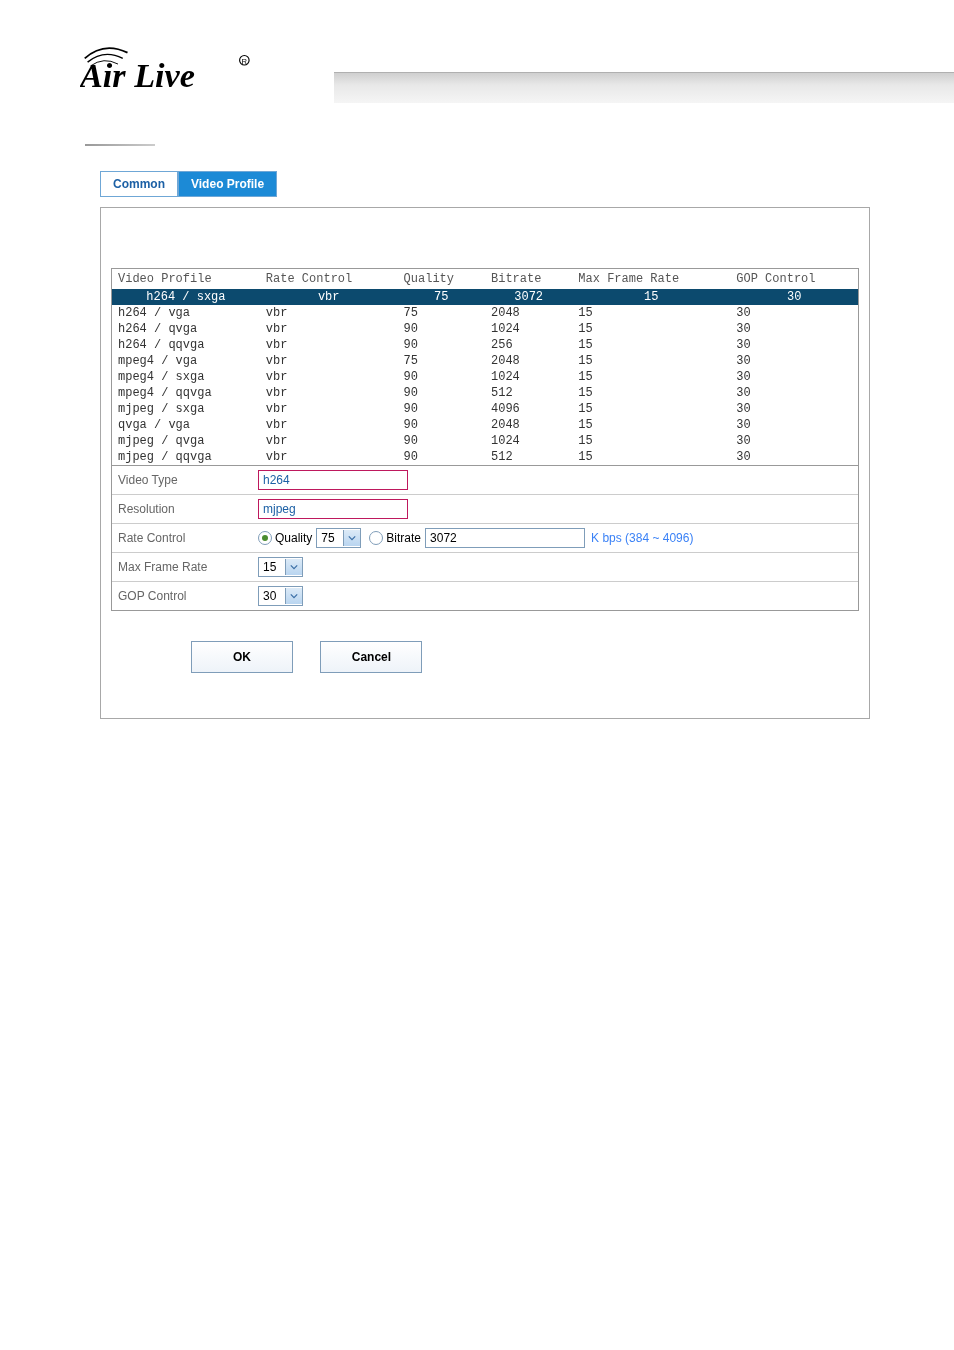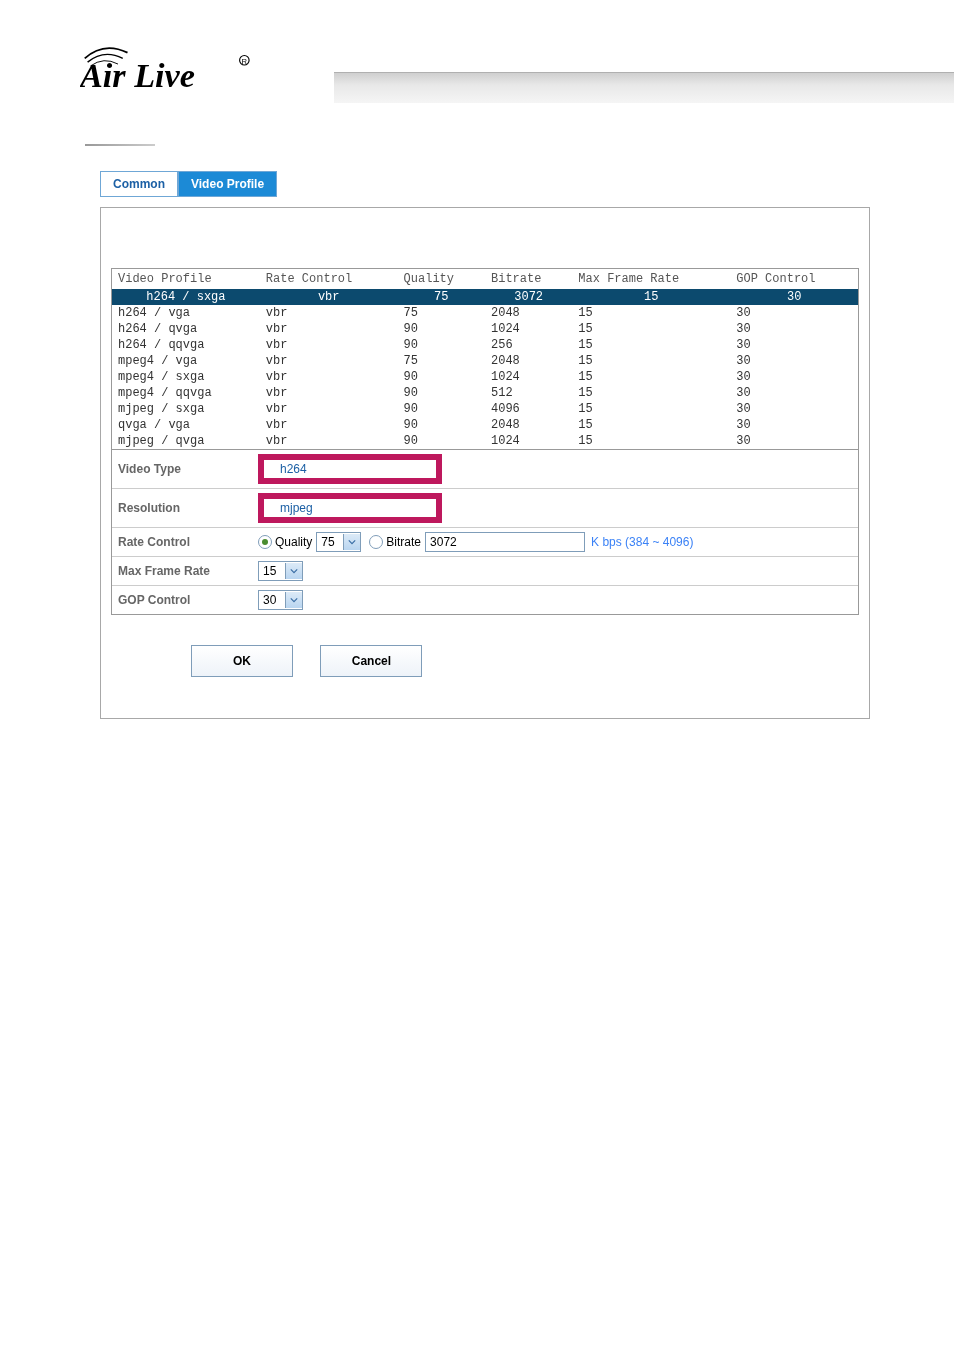--- a/index.html
+++ b/index.html
@@ -94,25 +94,25 @@
     display: flex;
     align-items: center;
     border-top: 1px solid #ccc;
     padding: 4px 6px;
     min-height: 20px;
   }
   .form-row:first-child { border-top: 1px solid #999; }
   .form-label {
     width: 140px;
     color: #666;
-    font-weight: bold;
+    font-weight: normal;
   }
   .val-box {
-    border: 6px solid #be185d;
-    padding: 1px 16px;
+    border: 1px solid #be185d;
+    padding: 1px 4px;
     font-size: 12px;
     color: #1c60a5;
     background: #fff;
     min-width: 140px;
     display: inline-block;
     height: 16px;
     line-height: 16px;
   }
   .sel-box {
     border: 1px solid #7f9db9;
@@ -297,20 +297,28 @@
               <td>30</td>
             </tr>
             <tr>
               <td>mjpeg / qvga</td>
               <td>vbr</td>
               <td>90</td>
               <td>1024</td>
               <td>15</td>
               <td>30</td>
             </tr>
+            <tr>
+              <td>mjpeg / qqvga</td>
+              <td>vbr</td>
+              <td>90</td>
+              <td>512</td>
+              <td>15</td>
+              <td>30</td>
+            </tr>
           </tbody>
       </table>
 
       <div class="form-area">
         <div class="form-row">
           <div class="form-label">Video Type</div>
           <div class="val-box">h264</div>
         </div>
         <div class="form-row">
           <div class="form-label">Resolution</div>

